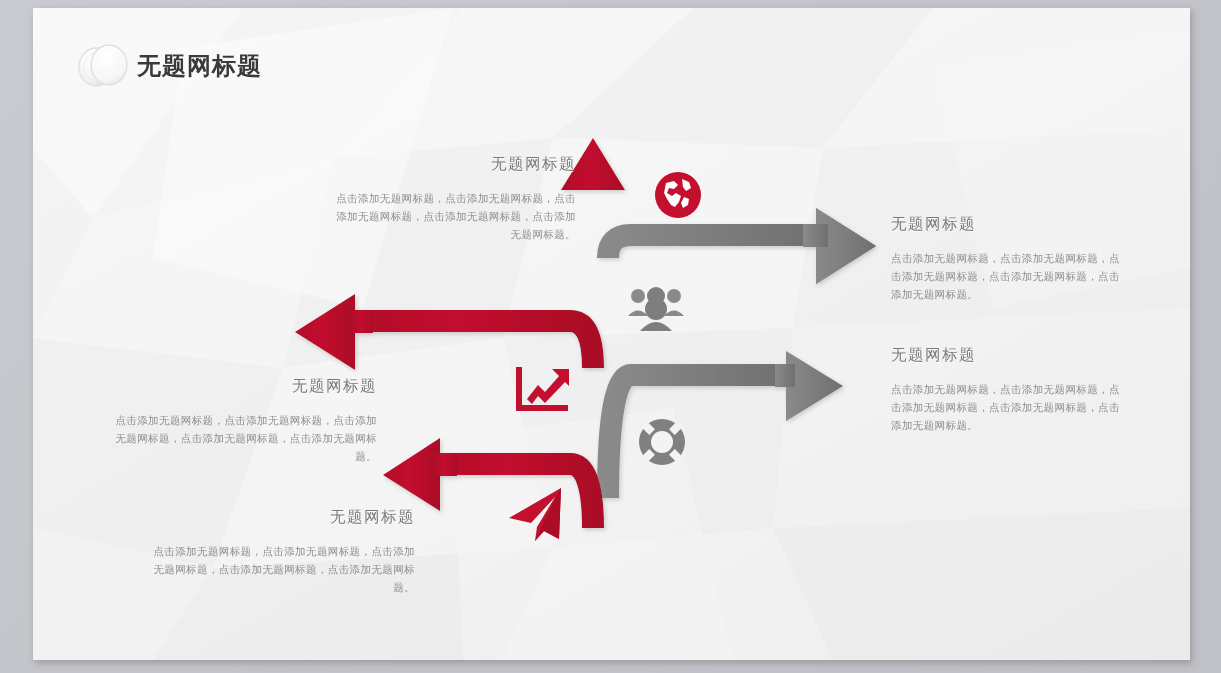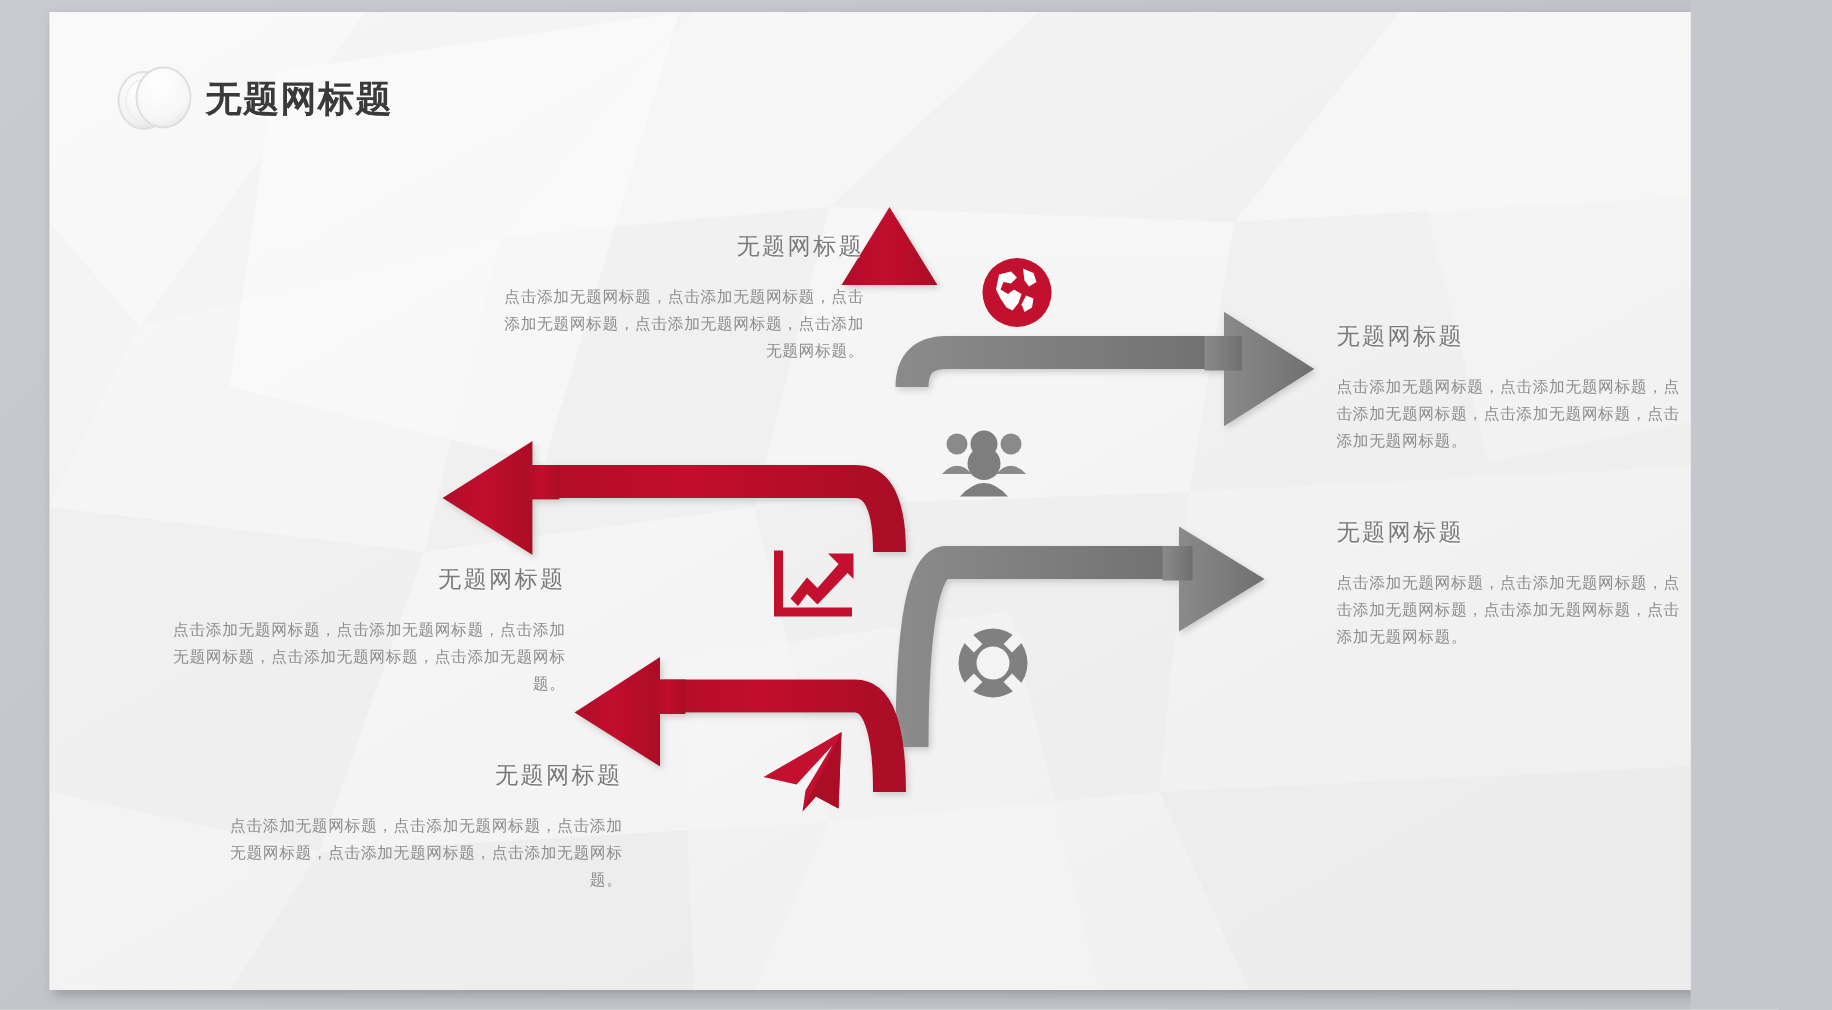--- a/index.html
+++ b/index.html
@@ -3,21 +3,21 @@
 <meta charset="utf-8">
 <style>
   html, body {
     margin: 0;
     padding: 0;
     background: #c5c7cc;
     font-family: "Liberation Sans", "DejaVu Sans", sans-serif;
   }
   #root {
     position: relative;
-    width: 1127px;
+    width: 1221px;
     height: 673px;
     overflow: hidden;
     background: linear-gradient(135deg, #c9cbd0 0%, #c2c4c9 50%, #bfc1c6 100%);
   }
   
   #slide {
     position: absolute;
     left: 33px;
     top: 8px;
     width: 1157px;

